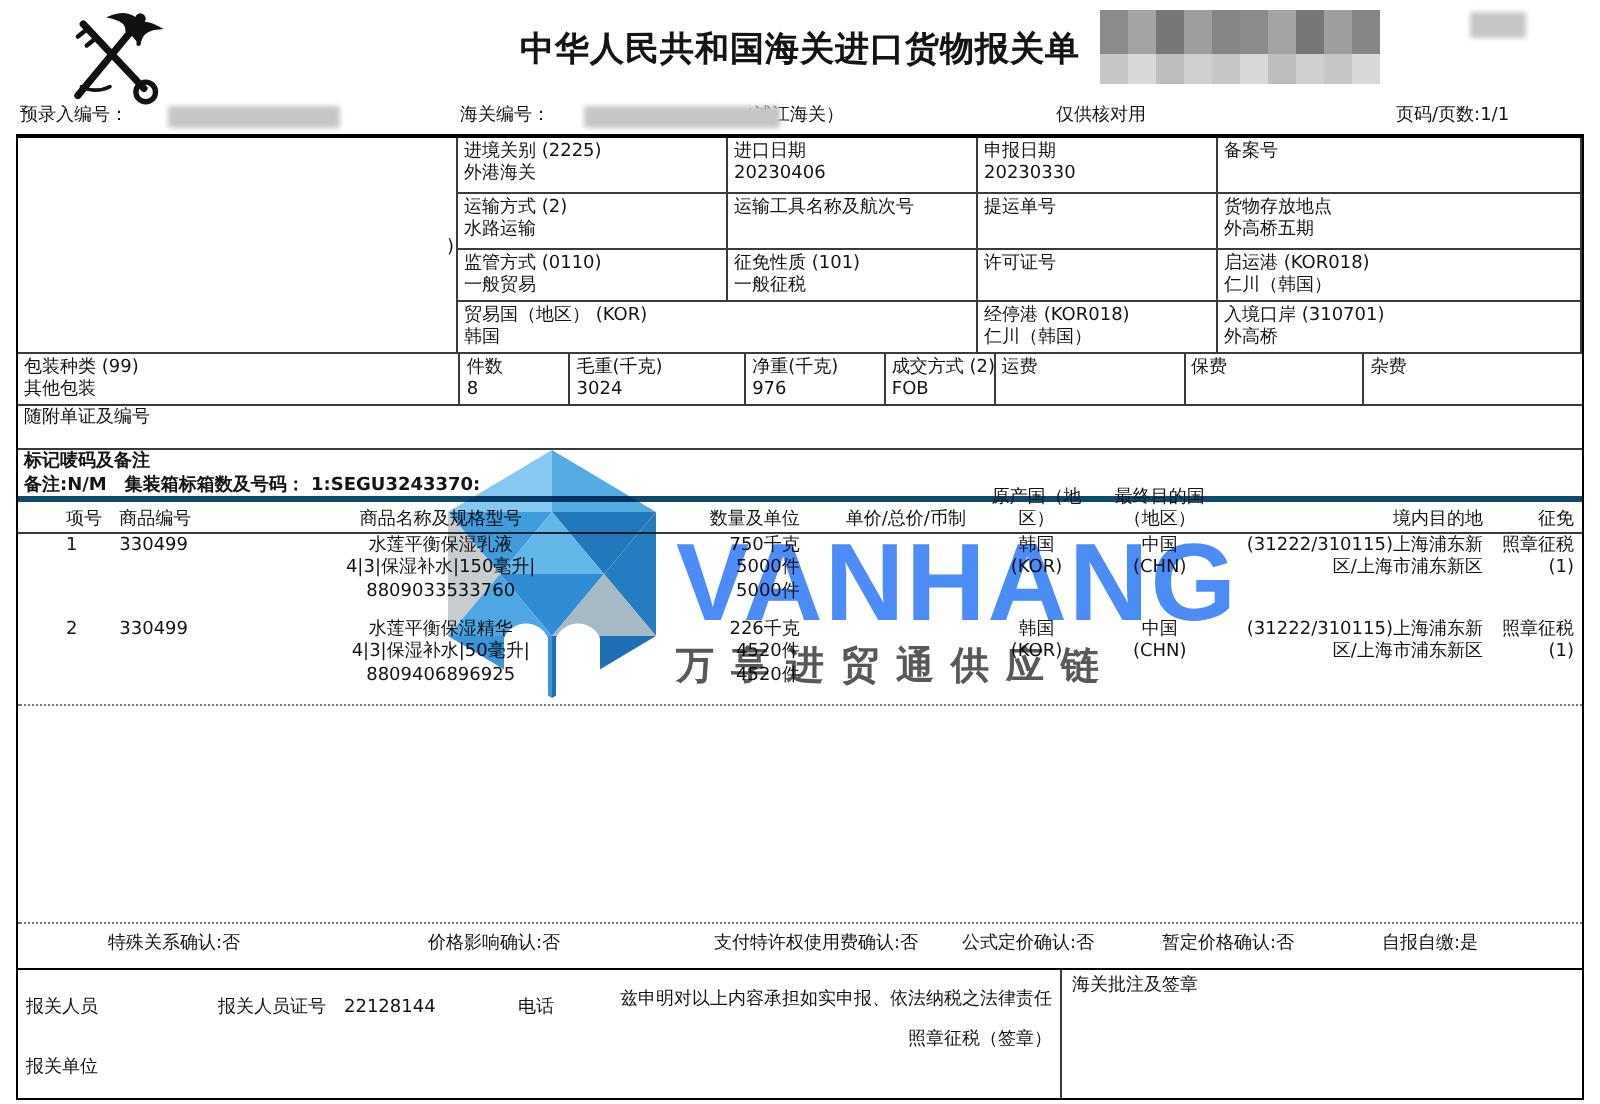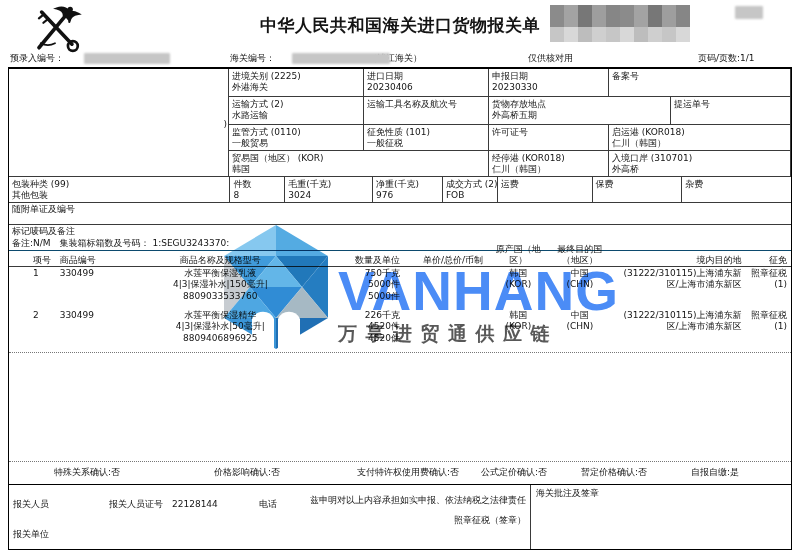--- a/index.html
+++ b/index.html
@@ -28,21 +28,21 @@
   .r14{display:flex;height:108px;}
   .leftcell{width:222px;position:relative;border-right:1px solid #3a3a3a;border-bottom:1px solid #3a3a3a;box-sizing:border-box;}
   .paren{position:absolute;right:1px;top:50px;}
   .rstack{width:562px;display:flex;flex-direction:column;}
   .rrow{display:flex;}
   .rrow .cell{border-right:1px solid #3a3a3a;}
   .h28{height:28px}.h26{height:26px}
   .r5{display:flex;height:26px;}
   .docs{height:22px;border-bottom:1px solid #3a3a3a;padding:1px 3px;box-sizing:border-box;}
   .docs .lbl{display:inline;}
-  .marks{height:26px;border-bottom:1px solid #0c4a6e;padding:1px 3px;box-sizing:border-box;}
+  .marks{height:26px;border-bottom:3px solid #0c4a6e;padding:1px 3px;box-sizing:border-box;font-weight:bold;}
   .marks .txt{margin-top:1px;}
   
   .ghead{display:flex;height:16px;align-items:flex-end;border-bottom:1px solid #3a3a3a;padding:0 2px;box-sizing:border-box;}
   .grow{display:flex;padding:1px 2px;box-sizing:border-box;}
   .grow1{height:42px;}
   .grow2{height:44px;border-bottom:1px dotted #777;}
   .gc{box-sizing:border-box;padding:0 2px;white-space:pre-line;}
   .c-no{width:28px;margin-left:20px;}
   .c-code{width:62px;}
   .c-name{width:220px;text-align:center;}
@@ -132,27 +132,27 @@
         </div>
         <div class="rrow h28">
           <div class="cell" style="width:135px">
             <div class="lbl">运输方式 (2)</div>
               <div class="val">水路运输</div>
             </div>
           <div class="cell" style="width:125px">
             <div class="lbl" style="white-space:normal">运输工具名称及航次号</div>
               <div class="val"></div>
             </div>
+          <div class="cell" style="width:120px">
+            <div class="lbl">提运单号</div>
+              <div class="val"></div>
+            </div>
           <div class="cell last" style="width:182px">
             <div class="lbl">货物存放地点</div>
               <div class="val">外高桥五期</div>
-            </div>
-          <div class="cell" style="width:120px">
-            <div class="lbl">提运单号</div>
-              <div class="val"></div>
             </div>
         </div>
         <div class="rrow h26">
           <div class="cell" style="width:135px">
             <div class="lbl">监管方式 (0110)</div>
               <div class="val">一般贸易</div>
             </div>
           <div class="cell" style="width:125px">
             <div class="lbl">征免性质 (101)</div>
               <div class="val">一般征税</div>

